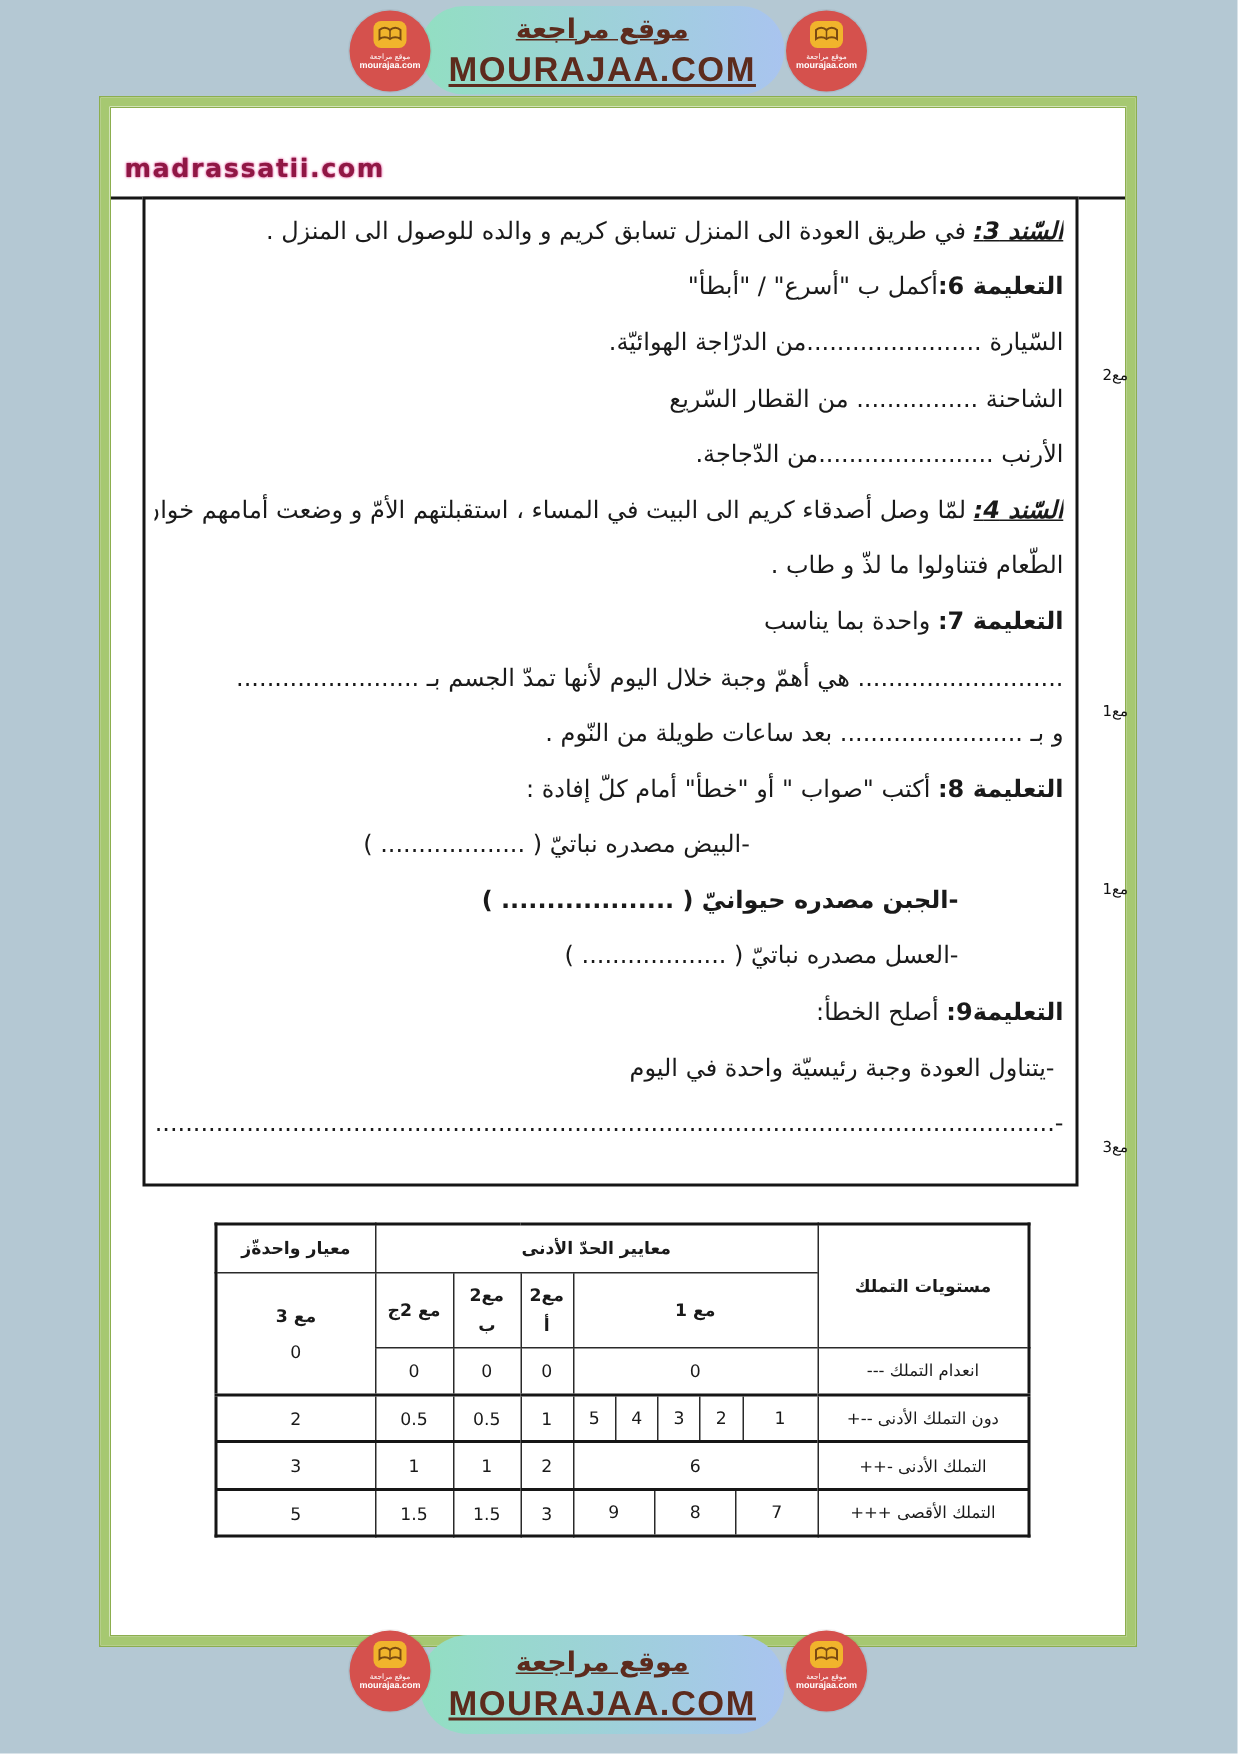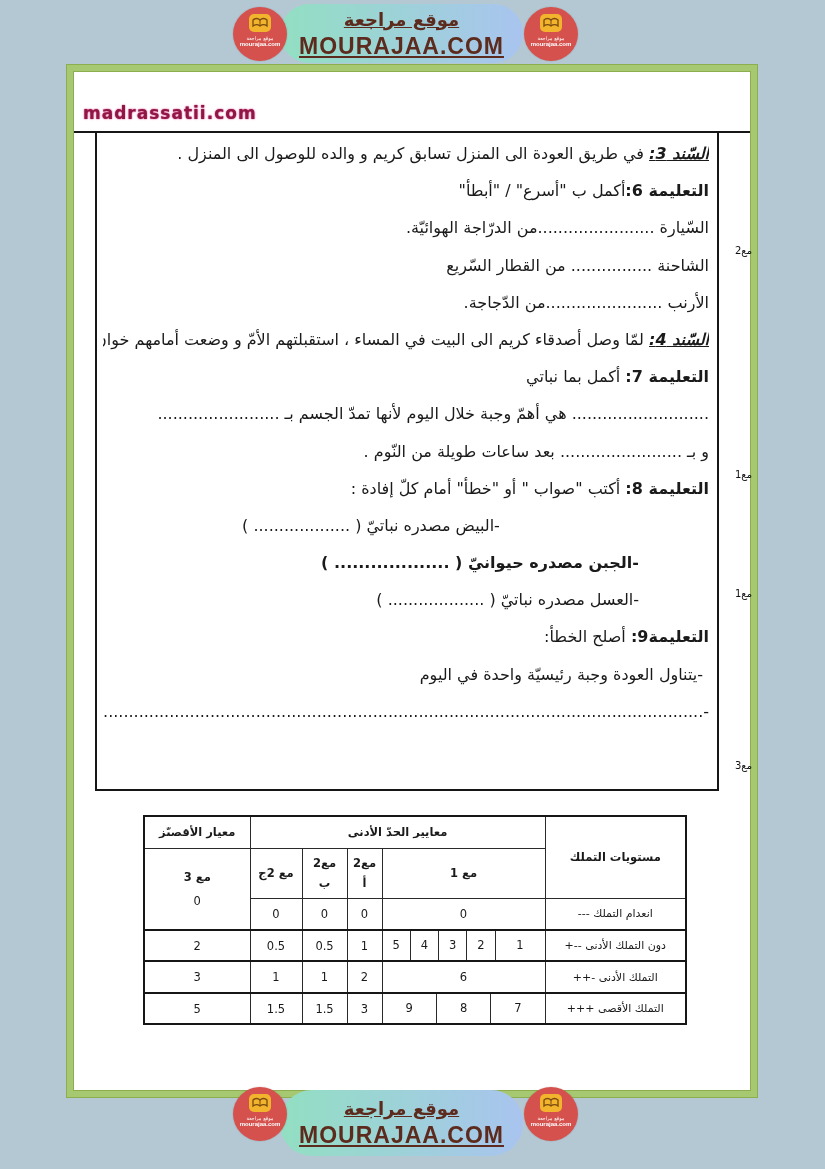--- a/index.html
+++ b/index.html
@@ -124,21 +124,22 @@
 <div class="watermark">madrassatii.com</div>
 <div class="topline"></div>
 
 <div class="textbox" id="doc-lines">
     <div class="line sanad"><span class="prefix">السّند 3:</span><span class="body"> في طريق العودة الى المنزل تسابق كريم و والده للوصول الى المنزل .</span></div>
     <div class="line taalima"><span class="prefix">التعليمة 6:</span><span class="body">أكمل ب "أسرع" / "أبطأ"</span></div>
     <div class="line plain"><span class="body">السّيارة .......................من الدرّاجة الهوائيّة.</span></div>
     <div class="line plain"><span class="body">الشاحنة  ................ من القطار السّريع</span></div>
     <div class="line plain"><span class="body">الأرنب .......................من الدّجاجة.</span></div>
     <div class="line sanad"><span class="prefix">السّند 4:</span><span class="body"> لمّا وصل أصدقاء كريم الى البيت في المساء ، استقبلتهم الأمّ و وضعت أمامهم خوان</span></div>
-    <div class="line taalima"><span class="prefix">التعليمة 7:</span><span class="body"> أكمل بما نباتي</span></div>
+    <div class="line plain"><span class="body">الطّعام  فتناولوا  ما لذّ و طاب .</span></div>
+    <div class="line taalima"><span class="prefix">التعليمة 7:</span><span class="body"> واحدة بما يناسب</span></div>
     <div class="line plain"><span class="body">........................... هي أهمّ وجبة خلال اليوم لأنها تمدّ الجسم بـ ........................</span></div>
     <div class="line plain"><span class="body">و بـ ........................  بعد ساعات طويلة من النّوم .</span></div>
     <div class="line taalima"><span class="prefix">التعليمة 8:</span><span class="body"> أكتب "صواب " أو "خطأ" أمام كلّ إفادة :</span></div>
     <div class="line plain" style="padding-right: 70px; text-align: center;"><span class="body">-البيض مصدره نباتيّ ( ................... )</span></div>
     <div class="line plain" style="padding-right: 70px; font-weight: bold;"><span class="body">-الجبن مصدره حيوانيّ ( ................... )</span></div>
     <div class="line plain" style="padding-right: 70px;"><span class="body">-العسل مصدره نباتيّ  ( ................... )</span></div>
     <div class="line taalima"><span class="prefix">التعليمة9:</span><span class="body"> أصلح الخطأ:</span></div>
     <div class="line plain" style="padding-right: 6px;"><span class="body">-يتناول العودة وجبة رئيسيّة واحدة في اليوم</span></div>
     <div class="line plain"><span class="body">‏-.................................................................................................................................</span></div>
   </div>
@@ -154,21 +155,21 @@
       <col style="width:163px">
       <col style="width:35px">
     <col style="width:45px">
       <col style="width:52px">
       <col style="width:106px">
   </colgroup>
   <tbody>
       <tr style="height:32px">
     <td rowspan="2" class="levels-h">مستويات التملك</td>
     <td colspan="4" class="th1">معايير الحدّ الأدنى</td>
-    <td class="th1">معيار الأقصىّز</td>
+    <td class="th1">معيار واحدةّز</td>
   </tr>
   <tr style="height:50px">
     <td class="m1h">مع 1</td>
     <td class="subh">
       <div>مع2</div>
       <div class="l2">أ</div>
     </td>
     <td class="subh">
       <div>مع2</div>
       <div class="l2">ب</div>

